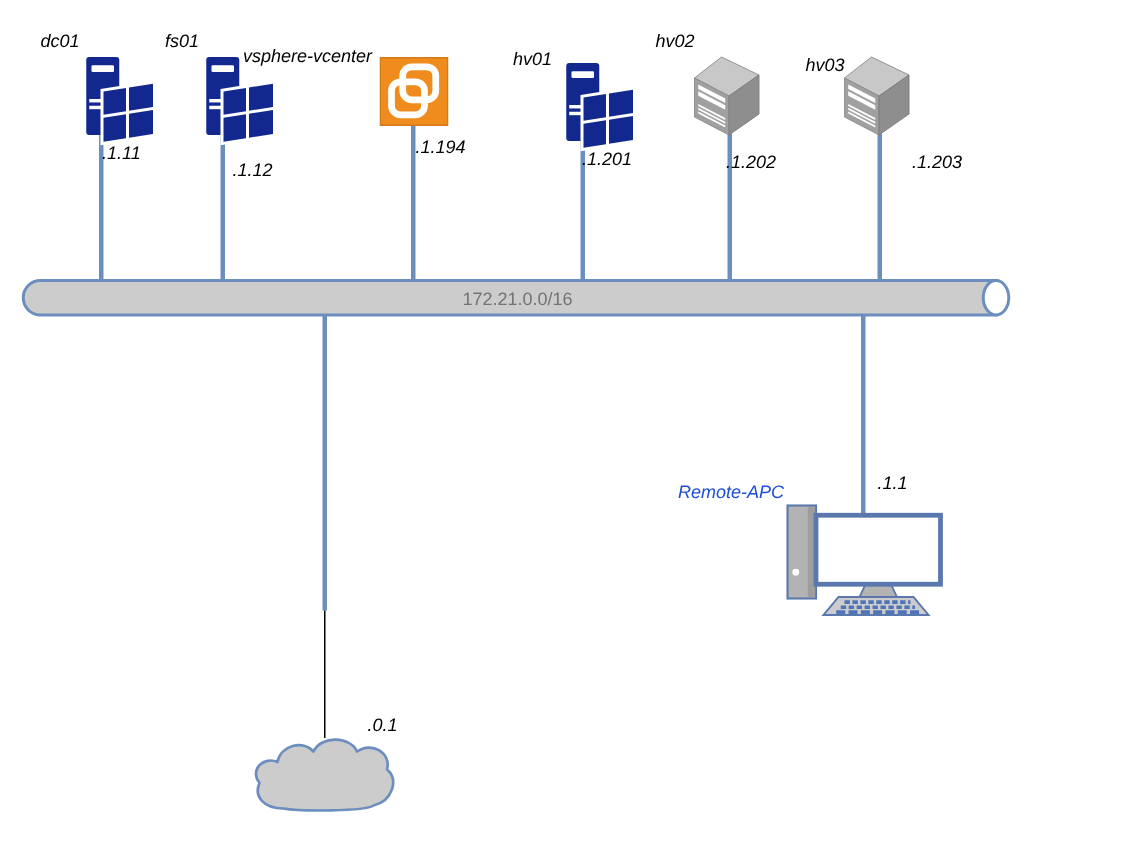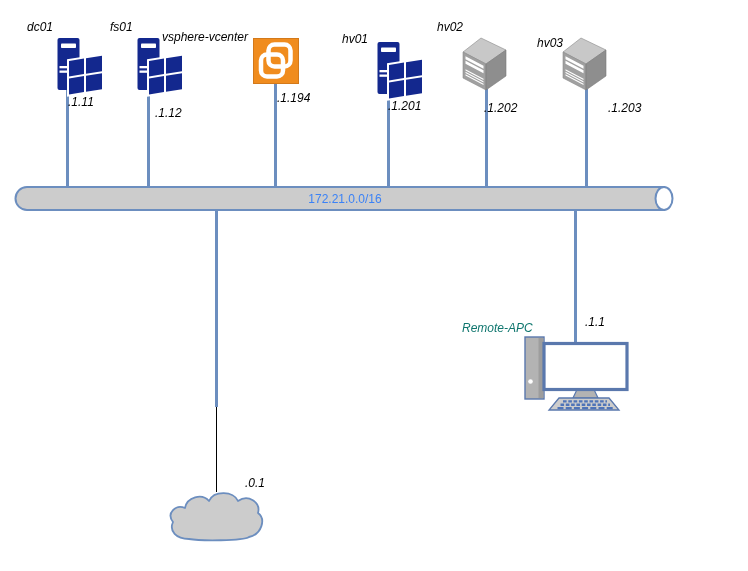--- a/index.html
+++ b/index.html
@@ -5,27 +5,27 @@
   html,body{margin:0;padding:0;background:#fff;}
   #canvas{
     position:relative;width:748px;height:571px;background:#ffffff;
     font-family:"Liberation Sans",sans-serif;overflow:hidden;
   }
   .lbl{
     position:absolute;font-size:12px;line-height:14px;color:#000;
     white-space:nowrap;
     font-style:italic;
   }
-  .remote-lbl{color:#0f766e;margin-left:10px;}
+  .remote-lbl{color:#1d4ed8;}
   .conn{position:absolute;width:3px;background:#6c8ebf;}
   .conn-black{position:absolute;width:1px;background:#000;}
   .icon{position:absolute;}
   .bus-label{
     position:absolute;left:14px;top:192px;width:662px;text-align:center;
-    font-size:12px;color:#3b82f6;
+    font-size:12px;color:#737373;
   }
 </style>
 </head>
 <body>
 
 <svg width="0" height="0" style="position:absolute" aria-hidden="true">
   <defs>
 
     <g id="win-server">
       <rect x="1.5" y="2" width="22" height="52" rx="2" fill="#13288e"></rect>

